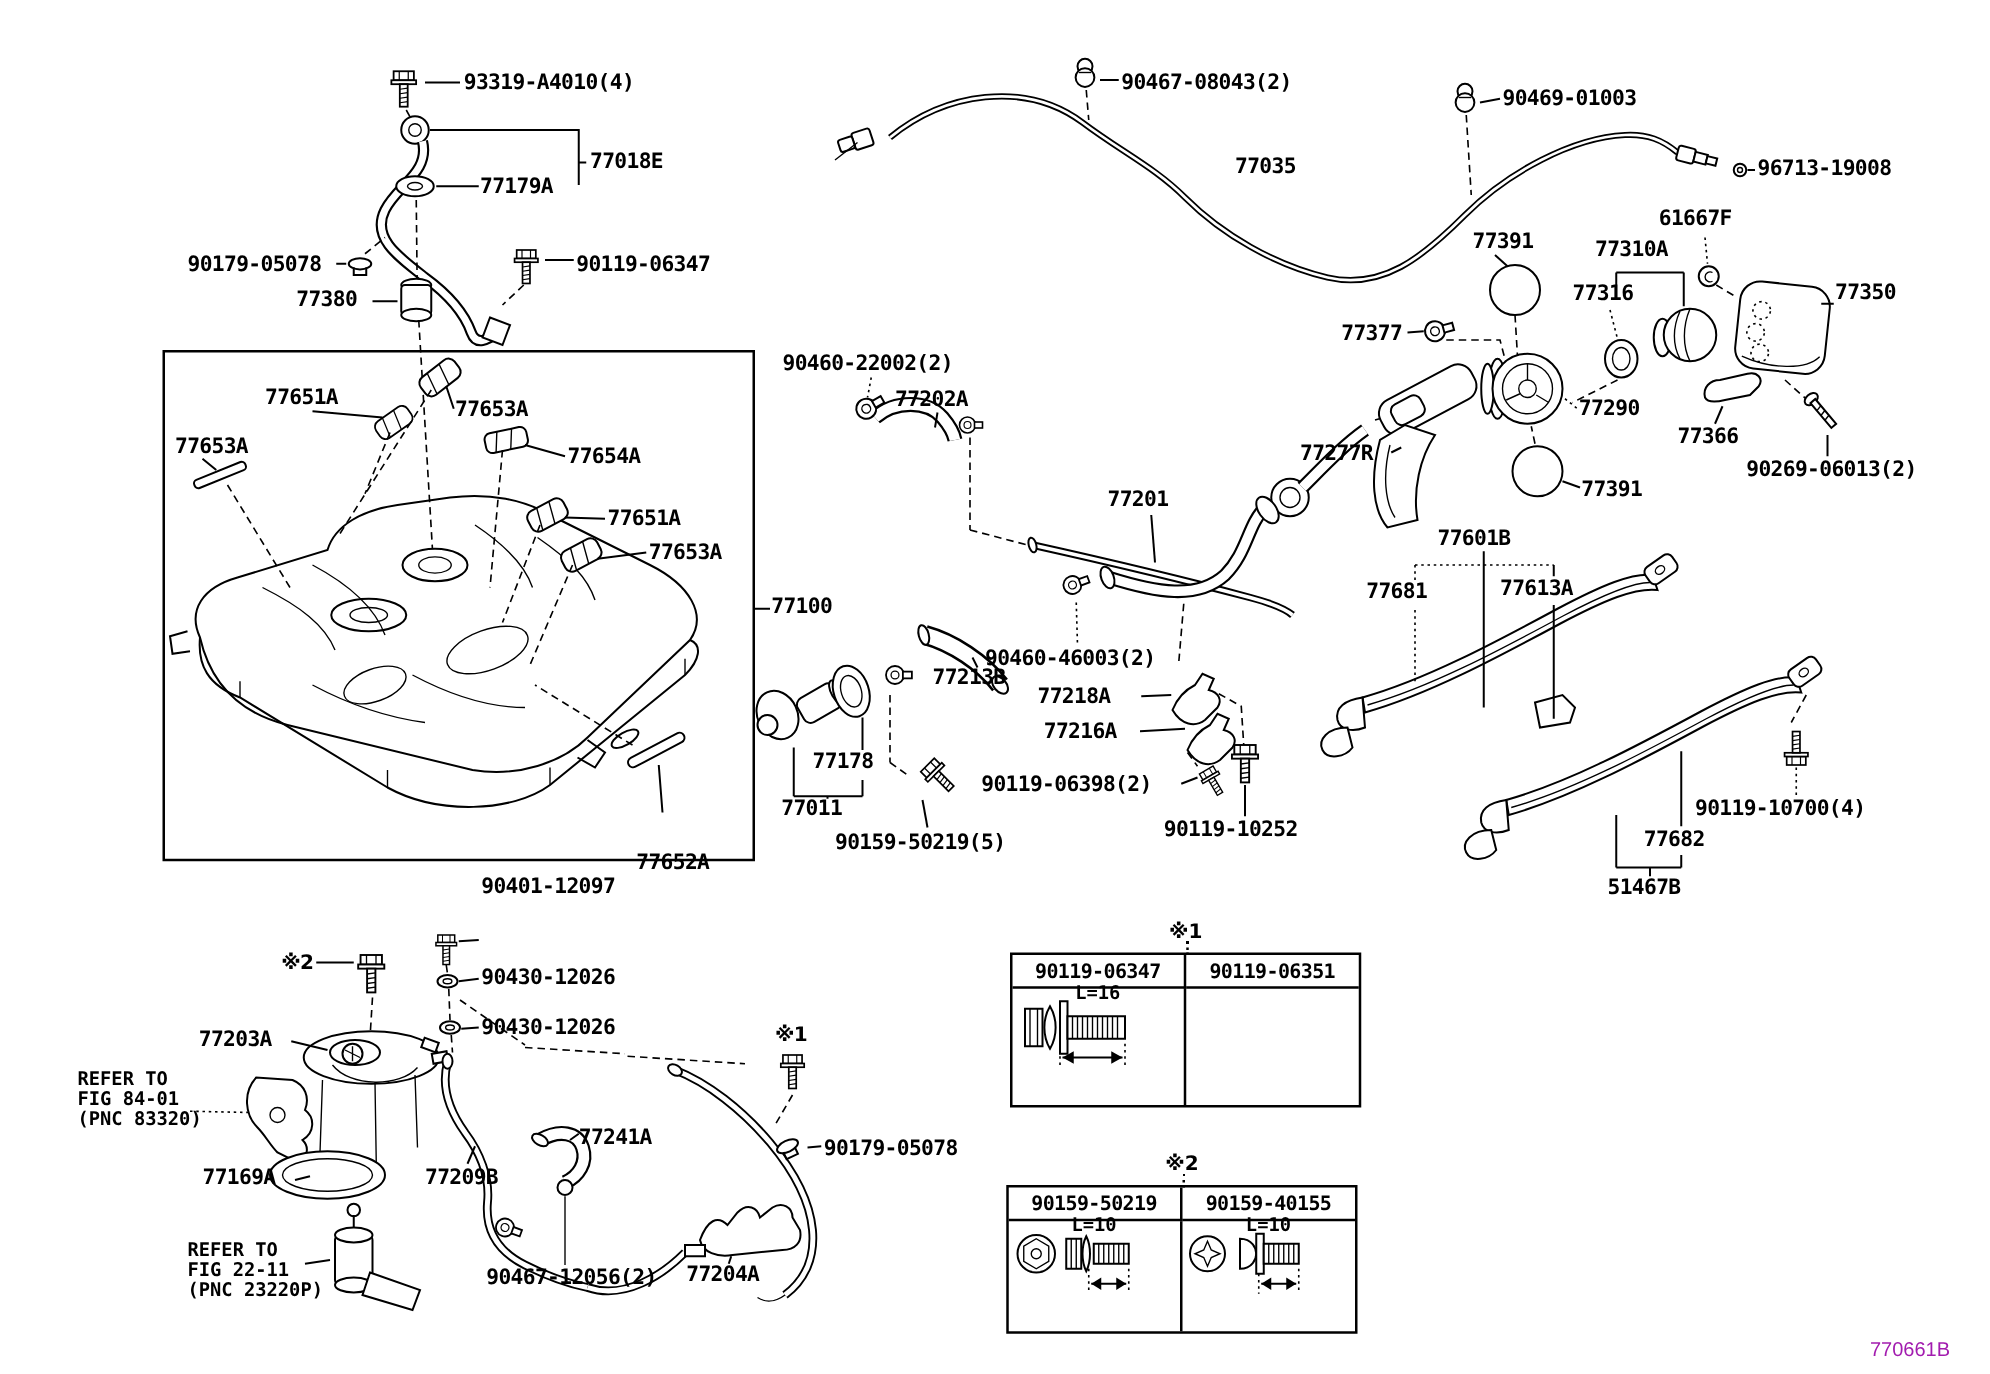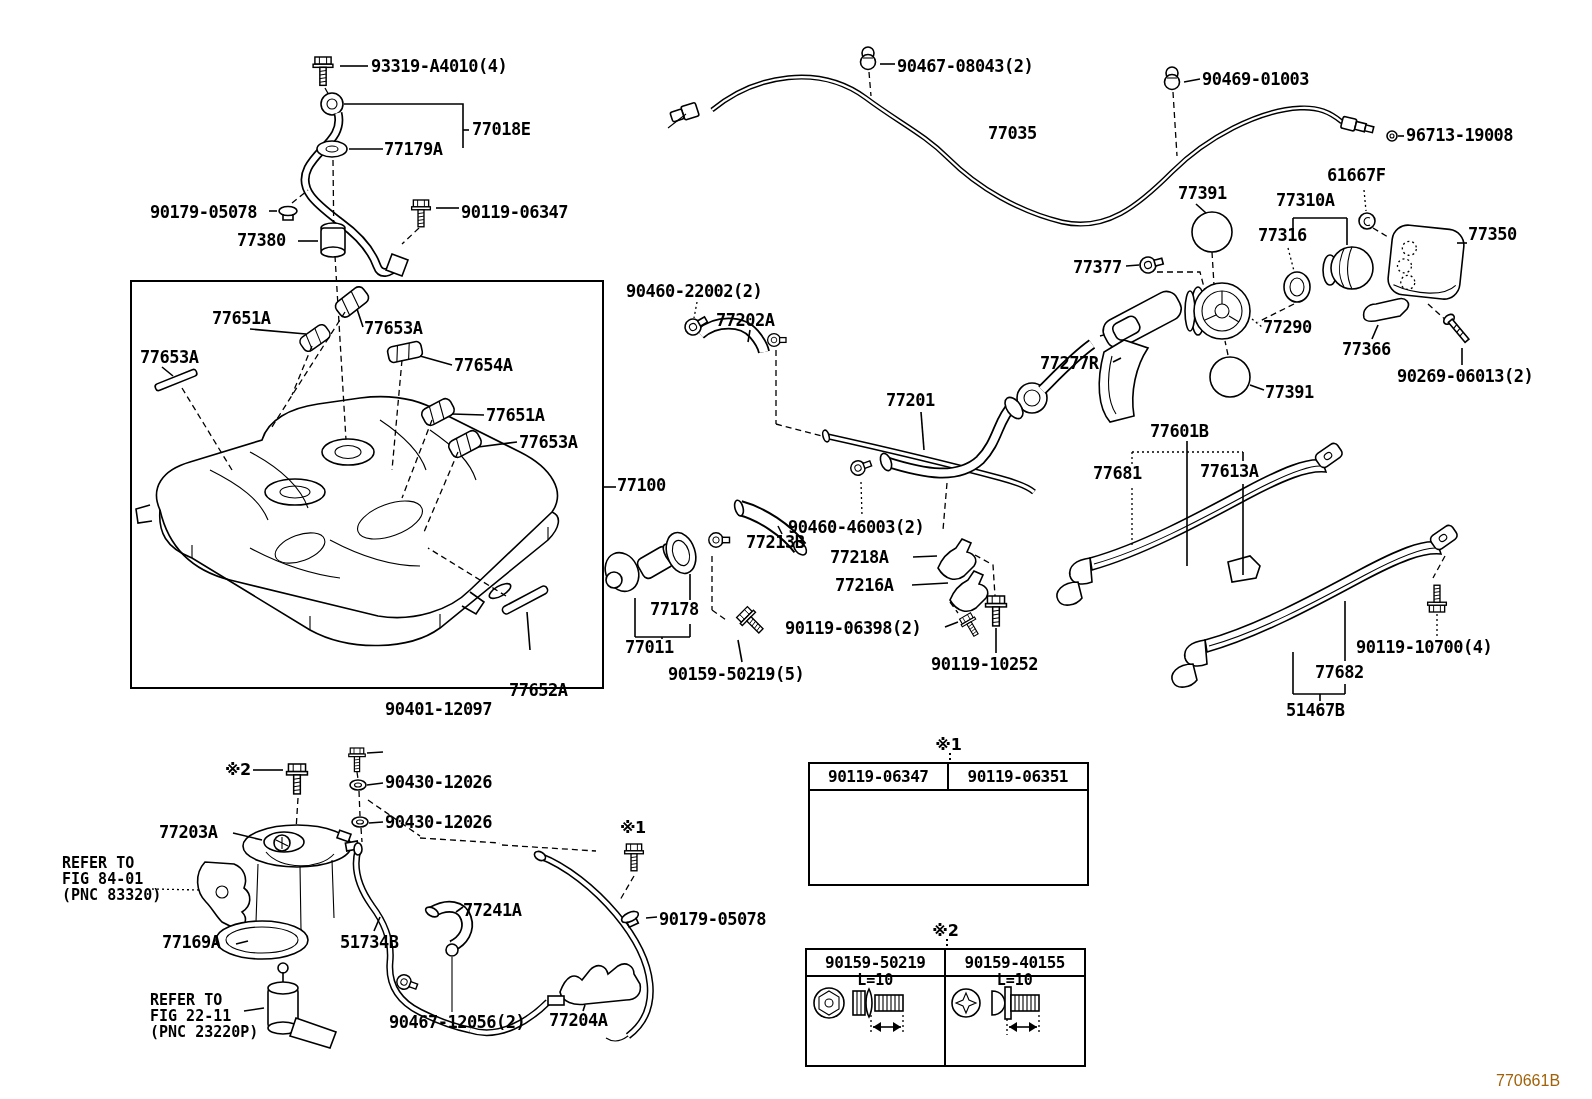--- a/index.html
+++ b/index.html
@@ -5,21 +5,21 @@
   html,body{margin:0;padding:0;background:#fff;}
   .stage{position:relative;width:1592px;height:1099px;background:#fff;overflow:hidden;
          font-family:"DejaVu Sans Mono","Liberation Mono",monospace;}
   .stage svg{position:absolute;left:0;top:0;}
   #labels-layer{position:absolute;left:0;top:0;width:100%;height:100%;}
   .part-label{position:absolute;font-weight:bold;font-size:17px;line-height:18px;
               letter-spacing:-0.5px;color:#000;white-space:pre;}
   .part-label.marker{font-family:"DejaVu Sans","Liberation Sans",sans-serif;font-size:16px;}
   .ref-note{position:absolute;font-weight:bold;font-size:15px;line-height:16px;color:#000;white-space:pre;}
   .figure-id{position:absolute;left:1496px;top:1072px;font-family:"Liberation Sans","DejaVu Sans",sans-serif;
-             font-size:16px;color:#a16207;}
+             font-size:16px;color:#a21caf;}
   
   .spec-table{position:absolute;border:2px solid #000;background:#fff;display:grid;
               grid-template-columns:1fr 1fr;grid-template-rows:27px 1fr;}
   .spec-head{border-bottom:2px solid #000;font-weight:bold;font-size:16px;letter-spacing:-0.5px;
              text-align:center;padding-top:3px;}
   .spec-head.first, .spec-cell.first{border-right:2px solid #000;}
   .spec-cell{position:relative;display:flex;flex-direction:column;align-items:center;justify-content:flex-start;}
   .len-label{font-weight:bold;font-size:15px;margin-top:-6px;}
   .tbl-marker{position:absolute;top:-29px;left:50%;transform:translateX(-50%);
               font-family:"DejaVu Sans","Liberation Sans",sans-serif;font-weight:bold;font-size:16px;}
@@ -434,34 +434,50 @@
       <div class="part-label" style="left: 1356px; top: 638px;">90119-10700(4)</div>
       <div class="part-label" style="left: 1315px; top: 663px;">77682</div>
       <div class="part-label" style="left: 1286px; top: 701px;">51467B</div>
       <div class="part-label marker" style="left: 225px; top: 761px;">※2</div>
       <div class="part-label" style="left: 385px; top: 700px;">90401-12097</div>
       <div class="part-label" style="left: 385px; top: 773px;">90430-12026</div>
       <div class="part-label" style="left: 385px; top: 813px;">90430-12026</div>
       <div class="part-label" style="left: 159px; top: 823px;">77203A</div>
       <div class="part-label" style="left: 463px; top: 901px;">77241A</div>
       <div class="part-label" style="left: 162px; top: 933px;">77169A</div>
-      <div class="part-label" style="left: 340px; top: 933px;">51734B</div>
+      <div class="part-label" style="left: 340px; top: 933px;">77209B</div>
       <div class="part-label" style="left: 389px; top: 1013px;">90467-12056(2)</div>
       <div class="part-label" style="left: 549px; top: 1011px;">77204A</div>
       <div class="part-label marker" style="left: 620px; top: 819px;">※1</div>
       <div class="part-label" style="left: 659px; top: 910px;">90179-05078</div>
       <div class="ref-note" style="left: 62px; top: 855px;"><div>REFER TO</div><div>FIG 84-01</div><div>(PNC 83320)</div></div>
       <div class="ref-note" style="left: 150px; top: 992px;"><div>REFER TO</div><div>FIG 22-11</div><div>(PNC 23220P)</div></div>
     </div>
 
 <div class="spec-table" style="left:808px;top:762px;width:277px;height:120px;">
   <div class="tbl-marker">※1</div>
   <div class="tbl-marker-line"></div>
   <div class="spec-head first">90119-06347</div>
   <div class="spec-head">90119-06351</div>
+  <div class="spec-cell first">
+    <svg width="120" height="66" viewBox="0 0 120 66">
+      <rect class="w" x="10" y="16" width="14" height="30"></rect>
+          <line class="lt" x1="14" y1="16" x2="14" y2="46"></line>
+          <line class="lt" x1="20" y1="16" x2="20" y2="46"></line>
+      <path class="w" d="M 30,14 C 24,24 24,38 30,48 C 36,38 36,24 30,14 Z"></path>
+      <rect class="w" x="38" y="10" width="6" height="42"></rect>
+      <rect class="w" x="44" y="22" width="46" height="18"></rect>
+      <path class="lt" d="M48,22 V40 M52,22 V40 M56,22 V40 M60,22 V40 M64,22 V40 M68,22 V40 M72,22 V40 M76,22 V40 M80,22 V40 M84,22 V40"></path>
+      <path class="dot" d="M 38,44 L 38,62 M 90,44 L 90,62"></path>
+      <line class="ln" x1="40" y1="55" x2="88" y2="55"></line>
+      <polygon points="40,55 49,50 49,60" fill="#000"></polygon>
+          <polygon points="88,55 79,50 79,60" fill="#000"></polygon>
+    </svg>
+    <div class="len-label">L=16</div>
+  </div>
 </div>
 
 <div class="spec-table" style="left:805px;top:948px;width:277px;height:115px;">
   <div class="tbl-marker">※2</div>
   <div class="tbl-marker-line"></div>
   <div class="spec-head first">90159-50219</div>
   <div class="spec-head">90159-40155</div>
   <div class="spec-cell first">
     <svg width="124" height="62" viewBox="0 0 124 62">
       <circle class="w" cx="22" cy="26" r="15"></circle>

